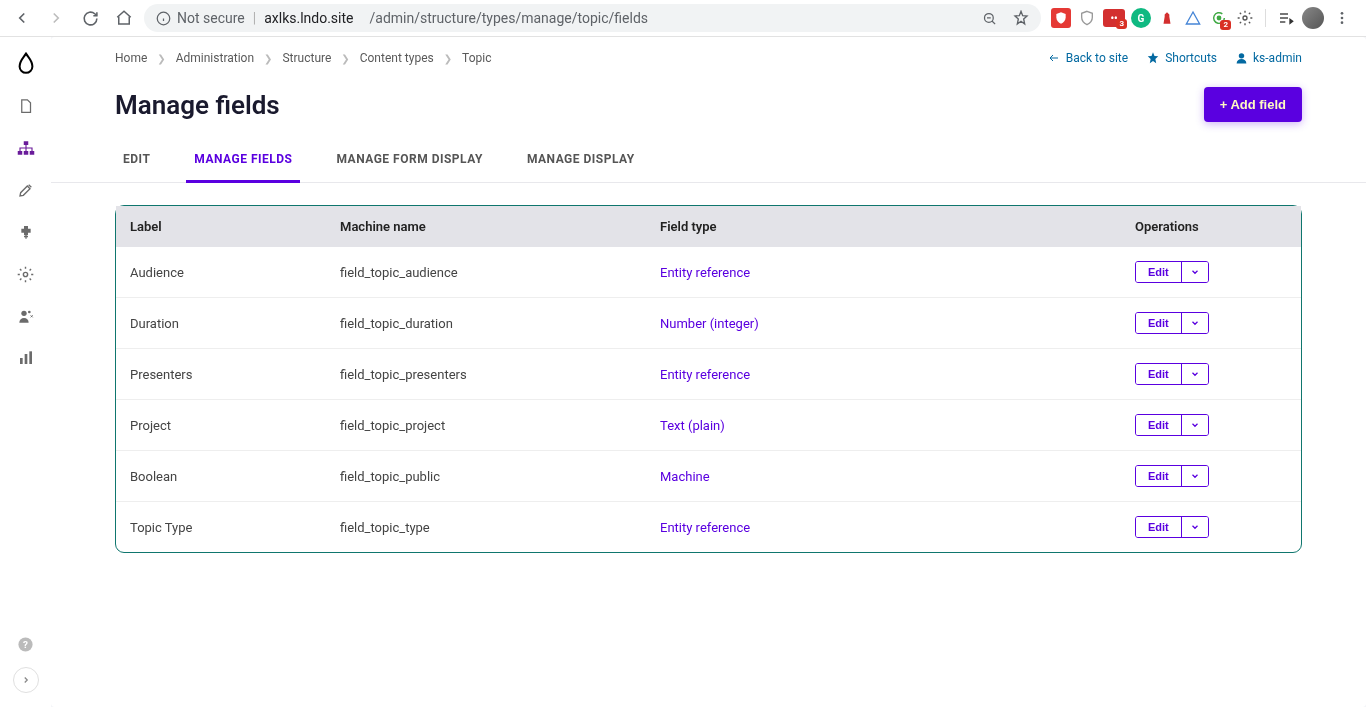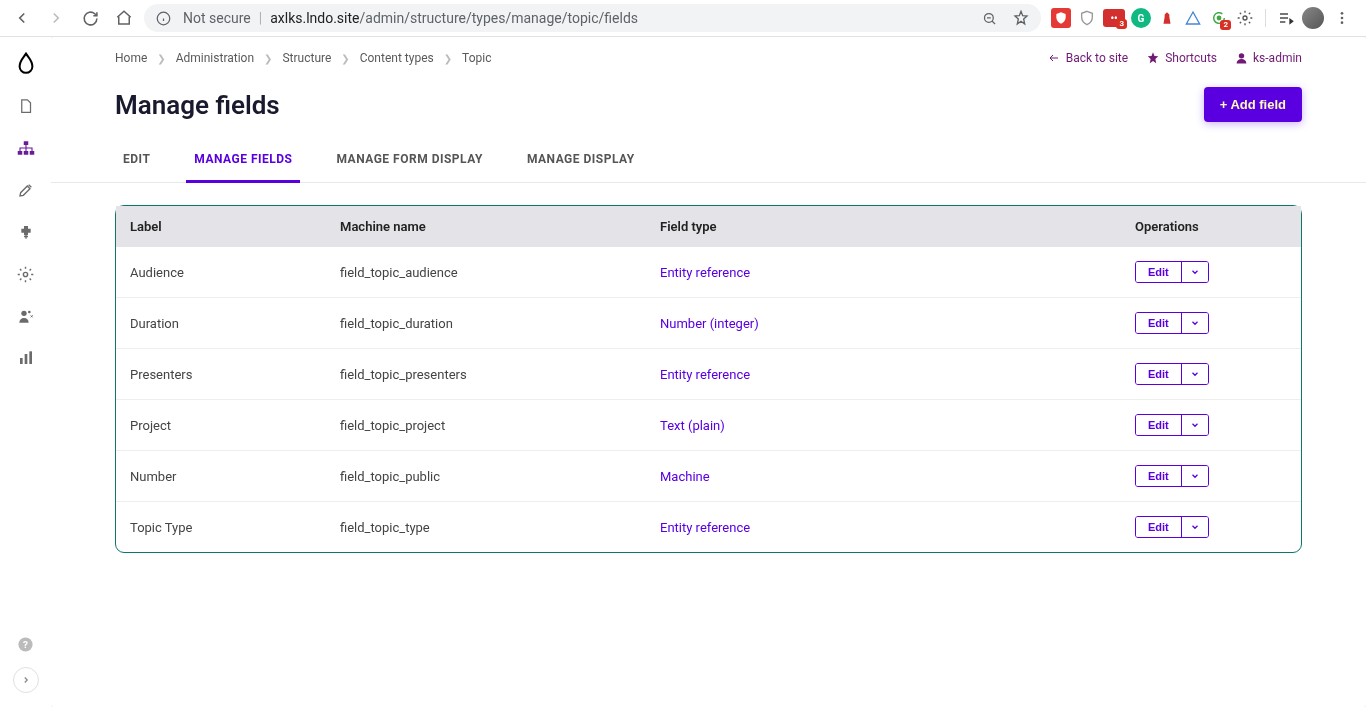--- a/index.html
+++ b/index.html
@@ -4,21 +4,21 @@
 <style>
 * { margin:0; padding:0; box-sizing:border-box; }
 body { font-family:-apple-system,BlinkMacSystemFont,"Segoe UI",Roboto,sans-serif; font-size:13px; color:#222; background:#fff; width:1366px; height:707px; overflow:hidden; }
 
 
 .chrome { height:37px; border-bottom:1px solid #e2e2e2; display:flex; align-items:center; padding:0 8px; gap:6px; }
 .chrome-btn { width:28px; height:28px; display:flex; align-items:center; justify-content:center; border-radius:50%; color:#5f6368; cursor:pointer; }
 .chrome-btn.disabled { color:#bdbdbd; }
 .addr { flex:1; height:28px; background:#f1f3f4; border-radius:14px; display:flex; align-items:center; padding:0 12px; gap:8px; font-size:14px; color:#5f6368; }
 .addr .url { color:#202124; }
-.addr .secure { display:flex; align-items:center; gap:12px; }
+.addr .secure { display:flex; align-items:center; gap:6px; }
 .addr .pipe { color:#b0b0b0; }
 .ext-icons { display:flex; align-items:center; gap:6px; padding:0 4px; }
 .ext { width:20px; height:20px; border-radius:3px; display:flex; align-items:center; justify-content:center; font-size:10px; font-weight:bold; position:relative; }
 .badge-small { position:absolute; bottom:-2px; right:-2px; background:#d93025; color:#fff; font-size:8px; padding:0 3px; border-radius:3px; line-height:10px;}
 .avatar-img { width:22px; height:22px; border-radius:50%; background:linear-gradient(135deg,#888,#555); }
 .vdiv { width:1px; height:18px; background:#ddd; margin:0 4px;}
 
 
 .app { display:flex; height:670px; }
 .sidebar { width:51px; background:#fff; display:flex; flex-direction:column; align-items:center; padding-top:16px; gap:20px; position:relative; }
@@ -29,21 +29,21 @@
 .expand { width:26px; height:26px; border:1px solid #e0e0e0; border-radius:50%; display:flex; align-items:center; justify-content:center; color:#888;}
 
 .main { flex:1; background:#f4f5f8; padding:0 0px; overflow:auto;}
 .card { background:#fff; margin:0 0px; border-radius:4px; min-height:100%;}
 
 .topbar { display:flex; justify-content:space-between; align-items:center; padding:14px 64px 0 64px; font-size:12px; color:#6b6b6b;}
 .crumbs { display:flex; align-items:center; gap:10px;}
 .crumb { color:#5a5a5a; cursor:pointer;}
 .crumb-sep { color:#bbb; font-size:10px;}
 .util { display:flex; align-items:center; gap:18px;}
-.util-item { display:flex; align-items:center; gap:5px; cursor:pointer; color:#701a75;}
+.util-item { display:flex; align-items:center; gap:5px; cursor:pointer; color:#0369a1;}
 
 .head { display:flex; justify-content:space-between; align-items:center; padding:22px 64px 8px 64px;}
 .head h1 { font-size:26px; font-weight:600; color:#1a1a2e;}
 .add-btn { background:#5a00e0; color:#fef9c3; border:none; padding:10px 16px; border-radius:4px; font-size:13px; font-weight:600; cursor:pointer; box-shadow:0 2px 8px rgba(90,0,224,0.3);}
 
 .tabs { display:flex; gap:28px; padding:0 64px; border-bottom:1px solid #e8e8ec; margin-top:8px;}
 .tab { padding:14px 8px; font-size:12px; font-weight:700; letter-spacing:0.5px; color:#555; cursor:pointer; text-transform:uppercase; border-bottom:3px solid transparent; margin-bottom:-1px;}
 .tab.active { color:#5a00e0; border-bottom-color:#5a00e0;}
 
 .tbl-wrap { padding:22px 64px 40px 64px;}
@@ -92,21 +92,21 @@
   <div class="addr">
     <span class="secure">
       <svg width="15" height="15" viewBox="0 0 24 24" fill="none" stroke="currentColor" stroke-width="2">
           <circle cx="12" cy="12" r="10"></circle>
           <line x1="12" y1="8" x2="12" y2="8"></line>
           <line x1="12" y1="12" x2="12" y2="16"></line>
         </svg>
       <span>Not secure</span>
     </span>
     <span class="pipe">|</span>
-    <span style="display:flex;gap:0;text-align:right;">
+    <span style="display:flex;gap:16px;text-align:right;">
       <span class="url">axlks.lndo.site</span>
         <span style="color:#5f6368;">/admin/structure/types/manage/topic/fields</span>
     </span>
     <span style="flex:1"></span>
     <svg width="15" height="15" viewBox="0 0 24 24" fill="none" stroke="#5f6368" stroke-width="2">
         <circle cx="11" cy="11" r="7"></circle>
         <line x1="21" y1="21" x2="16" y2="16"></line>
         <line x1="8" y1="11" x2="14" y2="11"></line>
       </svg>
     <svg width="16" height="16" viewBox="0 0 24 24" fill="none" stroke="#5f6368" stroke-width="2" style="margin-left:8px;">
@@ -345,21 +345,21 @@
                   <td class="op-cell"><span class="edit-group">
                       <button class="edit-btn">Edit</button>
                       <button class="drop-btn">
                         <svg width="10" height="10" viewBox="0 0 24 24" fill="none" stroke="currentColor" stroke-width="3">
                           <path d="M6 9l6 6 6-6"></path>
                         </svg>
                       </button>
                     </span></td>
                 </tr>
                 <tr>
-                  <td>Number</td>
+                  <td>Boolean</td>
                   <td>field_topic_public</td>
                   <td><span class="ft-link">Machine</span></td>
                   <td class="op-cell"><span class="edit-group">
                       <button class="edit-btn">Edit</button>
                       <button class="drop-btn">
                         <svg width="10" height="10" viewBox="0 0 24 24" fill="none" stroke="currentColor" stroke-width="3">
                           <path d="M6 9l6 6 6-6"></path>
                         </svg>
                       </button>
                     </span></td>

